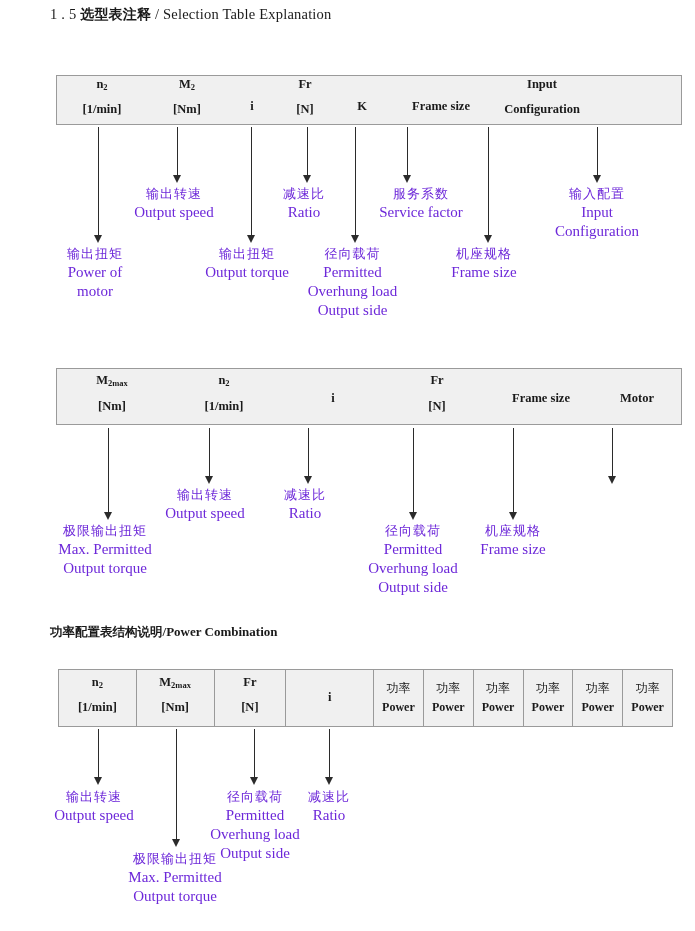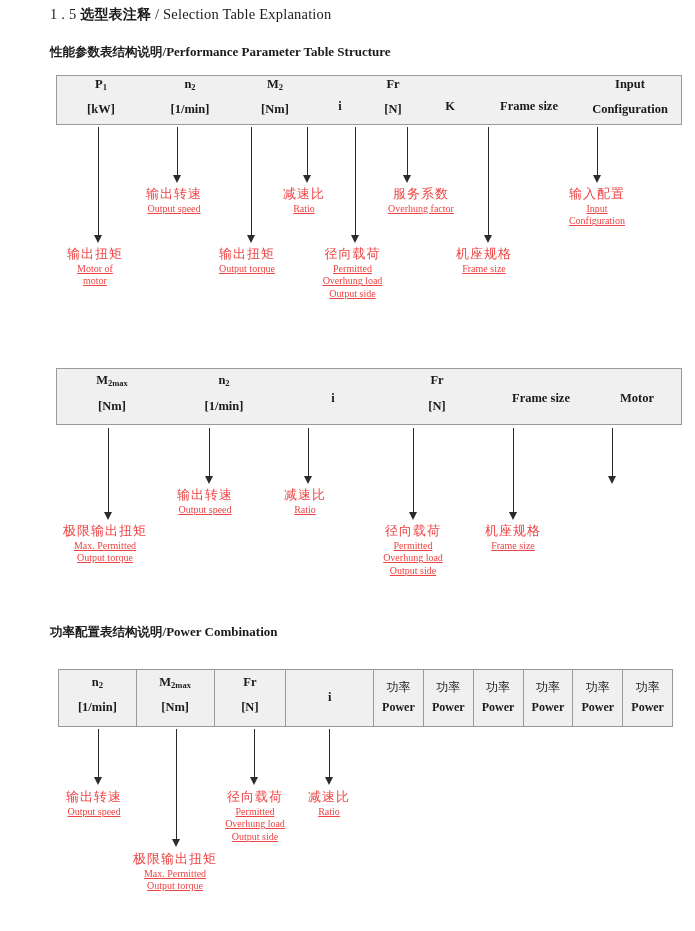--- a/index.html
+++ b/index.html
@@ -42,21 +42,21 @@
     display:flex;flex-direction:column;align-items:center;justify-content:center;
     box-sizing:border-box;
     font-family:"Liberation Serif", serif;
     font-weight:700;
     font-size:12.5px;
     line-height:1.55;
     text-align:center;
     position:relative;
   }
   .tbl .cell .l2{display:block;}
-  .tbl .cell .cn{font-family:Liberation Mono, monospace;font-weight:500;font-size:12px;}
+  .tbl .cell .cn{font-family:Liberation Serif, serif;font-weight:500;font-size:12px;}
   sub{font-size:8.5px;vertical-align:baseline;position:relative;bottom:-2px;}
 
   #table1{left:28px;top:75px;width:626px;height:50px;}
   #table2{left:28px;top:368px;width:626px;height:57px;}
   #table3{left:30px;top:669px;width:615px;height:58px;}
   #table3 .cell{border-right:1px solid #9a9a9a;}
   #table3 .cell:last-child{border-right:none;}
   #table3 .cell.pw{font-size:12px;}
 
   
@@ -75,53 +75,46 @@
     border-top:8px solid #2b2b2b;
   }
 
   
   .note{
     position:absolute;
     text-align:center;
     font-family:"Liberation Serif", serif;
     font-size:12.5px;
     line-height:1.28;
-    color:#ef4444;
+    color:#6d28d9;
     white-space:nowrap;
   }
   .note .cn{
     font-family:"DejaVu Sans", sans-serif;
     font-size:13px;
     font-weight:400;
     letter-spacing:1px;
     display:block;
   }
-  .note .en{display:block;font-size:10px;text-decoration:underline;}
+  .note .en{display:block;font-size:15px;}
 </style>
 </head>
 <body>
 
 <div class="page">
 
   <div class="doc-title">
     <span>1 . 5</span>
     <span class="cn">选型表注释</span>
     <span>/</span>
     <span>Selection Table Explanation</span>
   </div>
 
-  <div class="sec-title" id="sec1">
-    <span class="cn">性能参数表结构说明</span><span class="en">/</span><span class="en">Performance Parameter Table Structure</span>
-  </div>
 
   <div class="tbl" id="table1">
-    <div class="cell" style="width:88px;">
-      <span class="off-up"><span>P</span><sub>1</sub></span>
-      <span class="l2 off-dn">[kW]</span>
-    </div>
     <div class="cell" style="width:90px;">
       <span class="off-up"><span>n</span><sub>2</sub></span>
       <span class="l2 off-dn">[1/min]</span>
     </div>
     <div class="cell" style="width:80px;">
       <span class="off-up"><span>M</span><sub>2</sub></span>
       <span class="l2 off-dn">[Nm]</span>
     </div>
     <div class="cell" style="width:50px;padding-top:13px;">
       <span>i</span>
@@ -170,21 +163,21 @@
     <div class="shaft" style="height:108px;"></div>
       <div class="head" style="top:108px;"></div>
   </div>
   <div class="arrow" style="left:565px;top:127px;height:56px;">
     <div class="shaft" style="height:48px;"></div>
       <div class="head" style="top:48px;"></div>
   </div>
 
   <div class="note" style="left:20px;top:246px;width:94px;">
     <span class="cn">输出扭矩</span>
-    <span class="en">Motor of</span>
+    <span class="en">Power of</span>
     <span class="en">motor</span>
   </div>
   <div class="note" style="left:102px;top:186px;width:88px;">
     <span class="cn">输出转速</span>
     <span class="en">Output speed</span>
   </div>
   <div class="note" style="left:172px;top:246px;width:94px;">
     <span class="cn">输出扭矩</span>
     <span class="en">Output torque</span>
   </div>
@@ -193,21 +186,21 @@
     <span class="en">Ratio</span>
   </div>
   <div class="note" style="left:272px;top:246px;width:105px;">
     <span class="cn">径向载荷</span>
     <span class="en">Permitted</span>
     <span class="en">Overhung load</span>
     <span class="en">Output side</span>
   </div>
   <div class="note" style="left:340px;top:186px;width:106px;">
     <span class="cn">服务系数</span>
-    <span class="en">Overhung factor</span>
+    <span class="en">Service factor</span>
   </div>
   <div class="note" style="left:412px;top:246px;width:88px;">
     <span class="cn">机座规格</span>
     <span class="en">Frame size</span>
   </div>
   <div class="note" style="left:517px;top:186px;width:104px;">
     <span class="cn">输入配置</span>
     <span class="en">Input</span>
     <span class="en">Configuration</span>
   </div>

